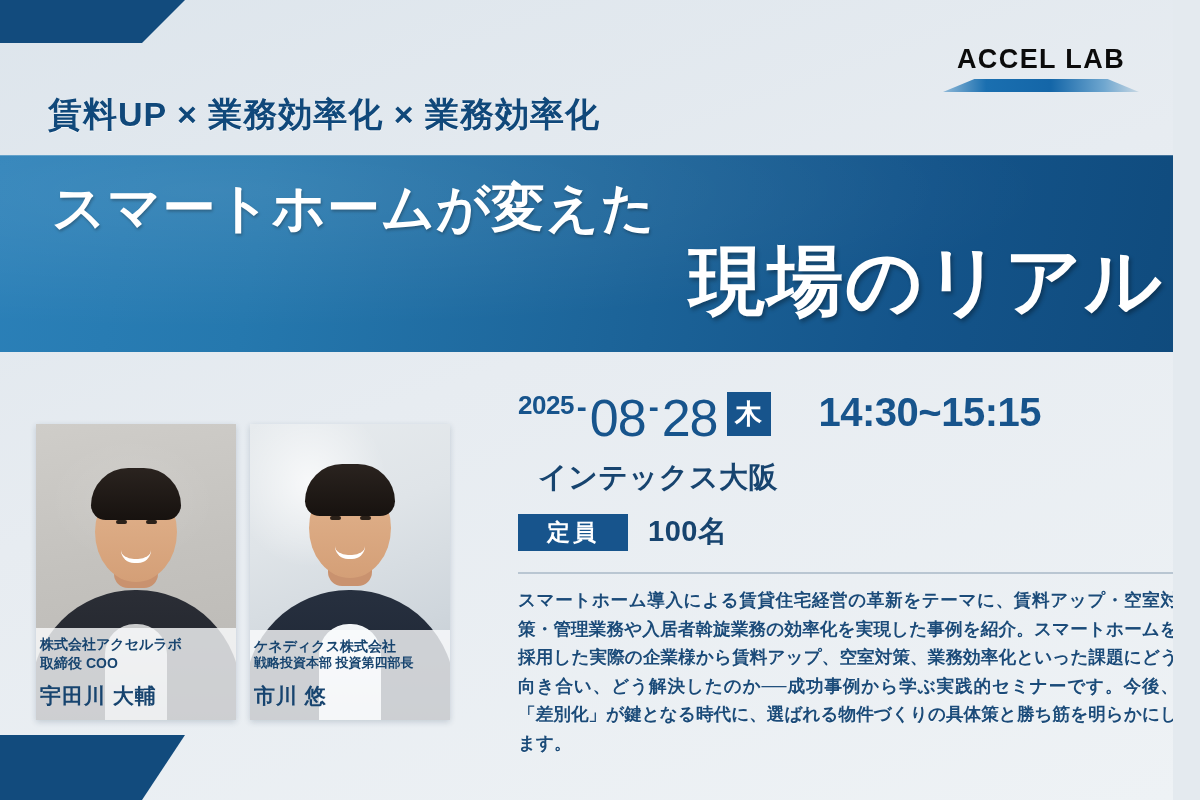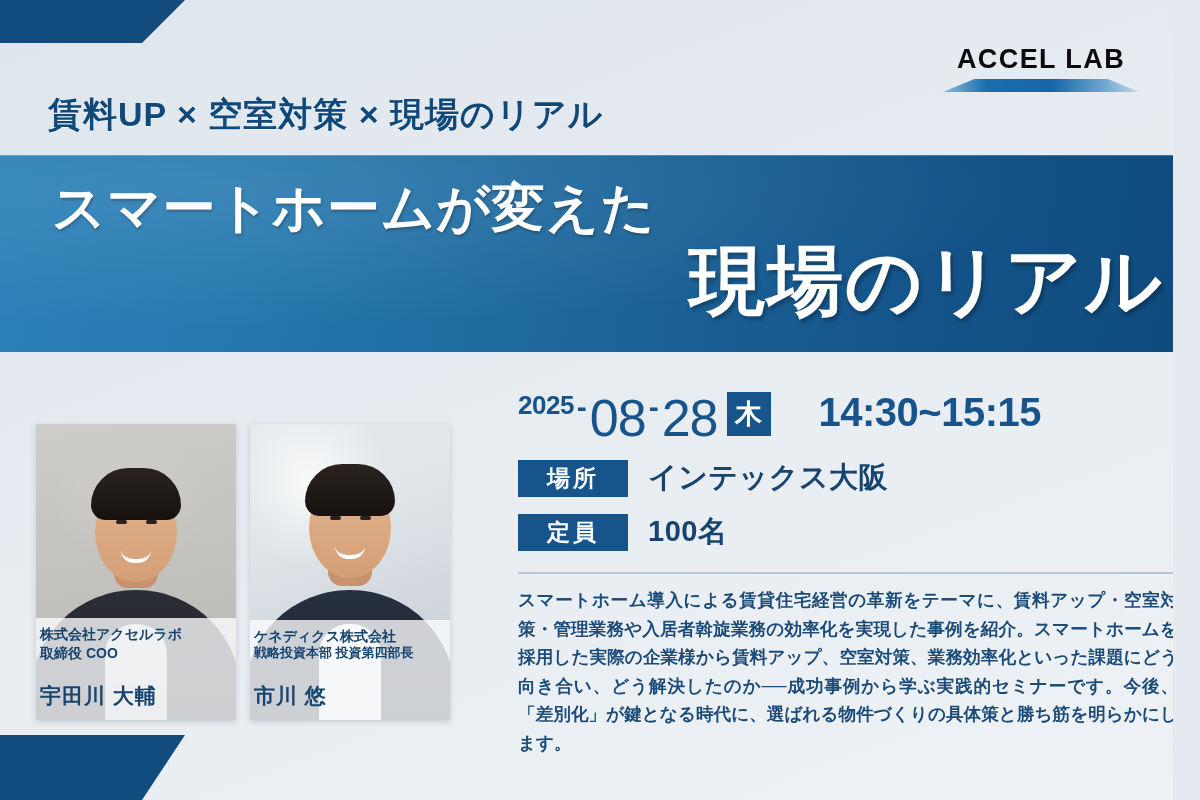--- a/index.html
+++ b/index.html
@@ -146,21 +146,21 @@
   }
 
   .caption {
     position:absolute; left:0; right:0; bottom:0;
     background:rgba(250,251,252,.80);
     padding:8px 4px 10px;
     color:#17446f;
   }
   .cap-company { font-size:14px; font-weight:bold; line-height:1.25; }
   .cap-role    { font-size:14px; font-weight:bold; line-height:1.3; }
-  .cap-name    { font-size:21px; font-weight:bold; margin-top:20px; letter-spacing:1px; }
+  .cap-name    { font-size:21px; font-weight:bold; margin-top:10px; letter-spacing:1px; }
   .cap-role.small { font-size:13px; }
 
   
   .info { position:absolute; left:518px; top:392px; width:660px; }
 
   .date-row {
     display:flex; gap:0;
     color:#17548c; line-height:1;
   }
   .yr   { font-size:26px; font-weight:bold; letter-spacing:-.5px; padding-bottom:4px; }
@@ -204,21 +204,21 @@
 <div id="poster">
 
   <div class="wedge-tl"></div>
   <div class="wedge-bl"></div>
 
   <div class="logo">
     <div class="logo-text">ACCEL LAB</div>
     <div class="logo-swoosh"></div>
   </div>
 
-  <div class="kicker">賃料UP × 空室対策 × 現場のリアル</div>
+  <div class="kicker">賃料UP × 業務効率化 × 業務効率化</div>
 
   <div class="band">
     <div class="title-1">スマートホームが変えた</div>
     <div class="title-2">現場のリアル</div>
   </div>
 
   <div class="speakers">
 
     <div class="speaker">
       <div class="portrait-a">
@@ -268,21 +268,20 @@
       <span class="yr">2025</span>
       <span class="dash">-</span>
       <span class="big">08</span>
       <span class="dash">-</span>
       <span class="big">28</span>
       <span class="dow">木</span>
       <span class="time">14:30~15:15</span>
     </div>
 
     <div class="meta-row">
-      <span class="meta-tag">場所</span>
       <span class="meta-val">インテックス大阪</span>
     </div>
 
     <div class="meta-row">
       <span class="meta-tag">定員</span>
       <span class="meta-val">100名</span>
     </div>
 
     <div class="divider"></div>
 

